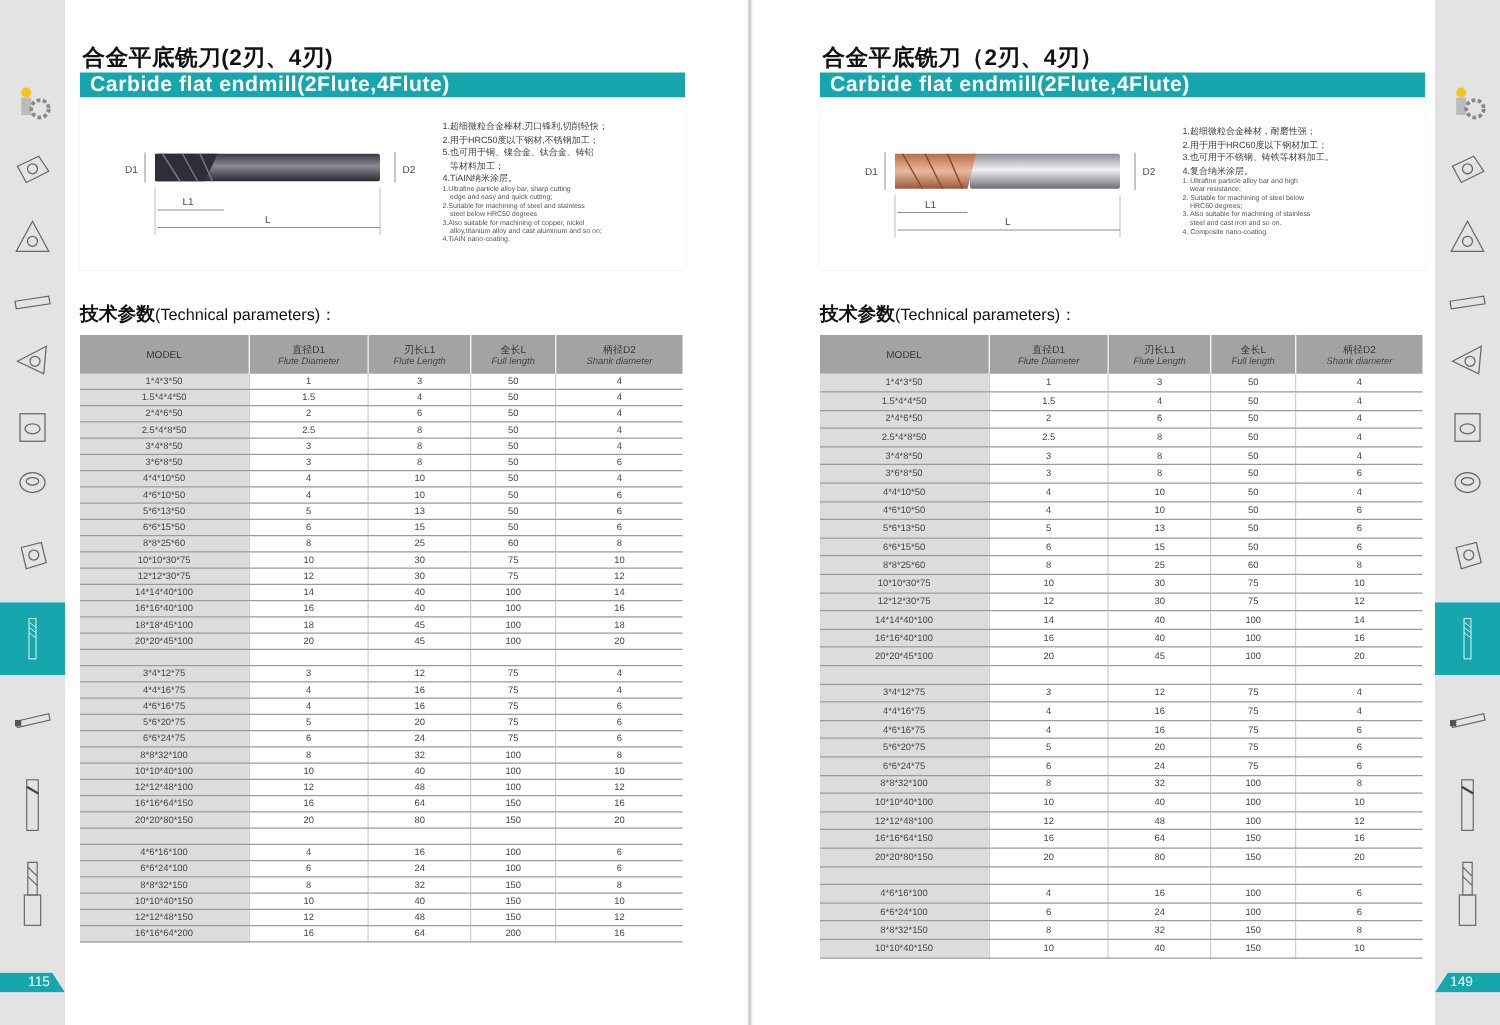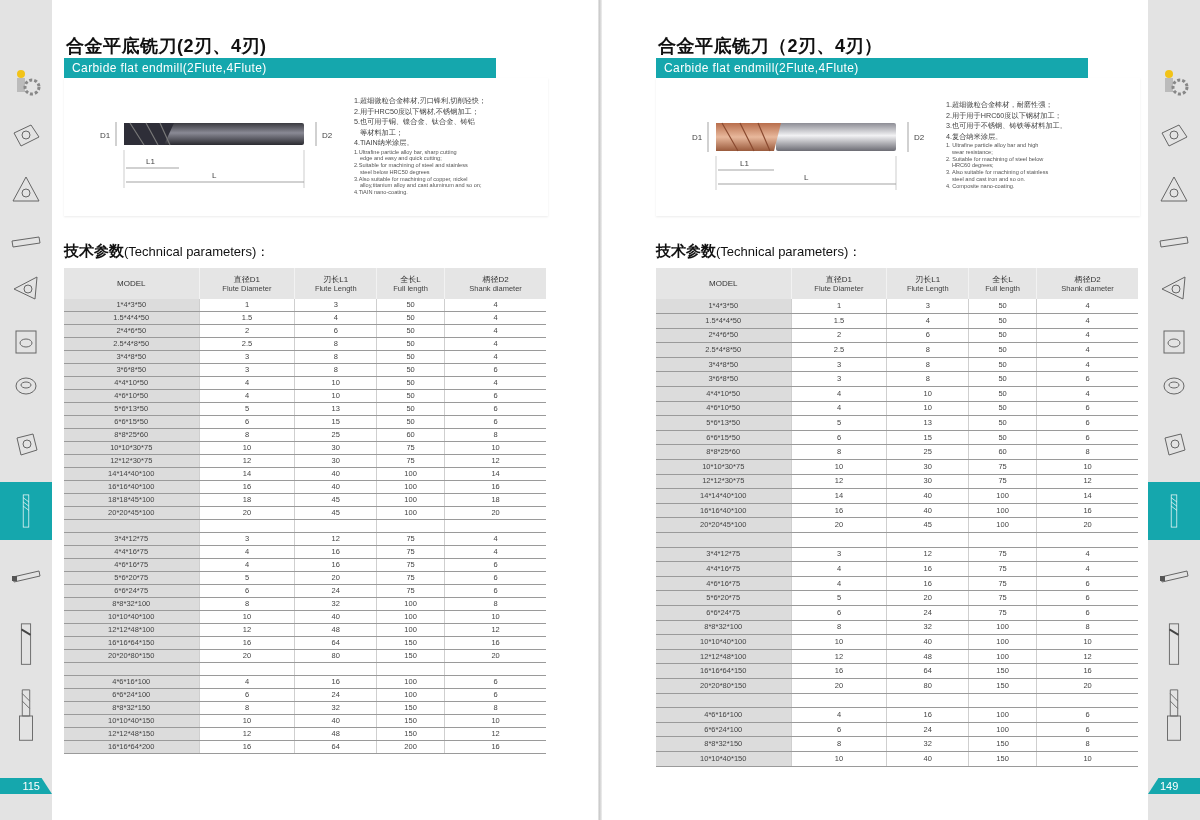--- a/index.html
+++ b/index.html
@@ -22,36 +22,36 @@
   .strip-active { position: absolute; left: 0; width: 52px; height: 58px; background: #15a7ad; top: 482px; display:flex; align-items:center; justify-content:center; }
   .page-num { position: absolute; top: 778px; height: 16px; background: #15a7ad; color: #fff; font-size: 11px; line-height: 16px; }
   .page.left .page-num { left: 0; width: 52px; text-align: right; padding-right: 12px; clip-path: polygon(0 0, 80% 0, 100% 100%, 0 100%); }
   .page.right .page-num { right: 0; width: 52px; text-align: left; padding-left: 12px; clip-path: polygon(20% 0, 100% 0, 100% 100%, 0 100%); }
 
   
   .content { position: absolute; top: 0; width: 486px; }
   .page.left .content { left: 64px; }
   .page.right .content { left: 54px; }
   .title-cn { position: absolute; top: 34px; left: 2px; font-size: 18px; font-weight: bold; color: #111; letter-spacing: 0.5px; white-space: nowrap; }
-  .title-band { position: absolute; top: 58px; left: 0; width: 432px; height: 20px; background: #15a7ad; color: #fff; font-weight: normal; font-size: 12px; line-height: 20px; padding-left: 8px; letter-spacing: 0.4px; }
+  .title-band { position: absolute; top: 58px; left: 0; width: 484px; height: 20px; background: #15a7ad; color: #fff; font-weight: bold; font-size: 17px; line-height: 20px; padding-left: 8px; letter-spacing: 0.4px; }
   .product-box { position: absolute; top: 78px; left: 0; width: 484px; height: 138px; background: #fff; box-shadow: 0 1px 2px rgba(0,0,0,0.08); }
   .tool-drawing { position: absolute; left: 30px; top: 20px; width: 250px; height: 100px; }
   .features { position: absolute; left: 290px; top: 18px; width: 190px; font-size: 6.5px; color: #444; line-height: 8.3px; }
   .features .cn { font-size: 7.2px; line-height: 10.5px; color: #444; }
   .features .en { font-size: 5.6px; line-height: 6.8px; color: #555; }
   .features .indent { padding-left: 6px; }
 
   .section-title { position: absolute; top: 242px; left: 0; font-size: 15px; color: #111; white-space: nowrap; text-align: center; }
   .section-title b { font-weight: bold; }
   .section-title span.en { font-size: 13px; }
 
   table.params { position: absolute; top: 268px; left: 0; width: 482px; border-collapse: collapse; font-size: 7.5px; color: #444; }
-  table.params th { background: #e5e5e5; font-weight: normal; color: #333; height: 31px; border-right: 1px solid #f2f2f2; font-size: 8px; line-height: 9px; text-align: center; }
+  table.params th { background: #a3a3a3; font-weight: normal; color: #333; height: 31px; border-right: 1px solid #f2f2f2; font-size: 8px; line-height: 9px; text-align: center; }
   table.params th:last-child { border-right: none; }
-  table.params th .sub { display: block; font-size: 7.5px; color: #444; }
+  table.params th .sub { display: block; font-size: 7.5px; color: #444; font-style: italic; }
   table.params td { height: 12.9px; text-align: center; border-bottom: 1px solid #9a9a9a; border-right: 1px solid #cfcfcf; padding: 0; line-height: 12px; }
   table.params td:first-child { background: #dcdcdc; width: 135px; }
   table.params td:last-child { border-right: none; }
   .page.right table.params td { height: 14.6px; }
 </style>
 </head>
 <body>
 
 <div class="spread">
   <div class="gutter"></div>

